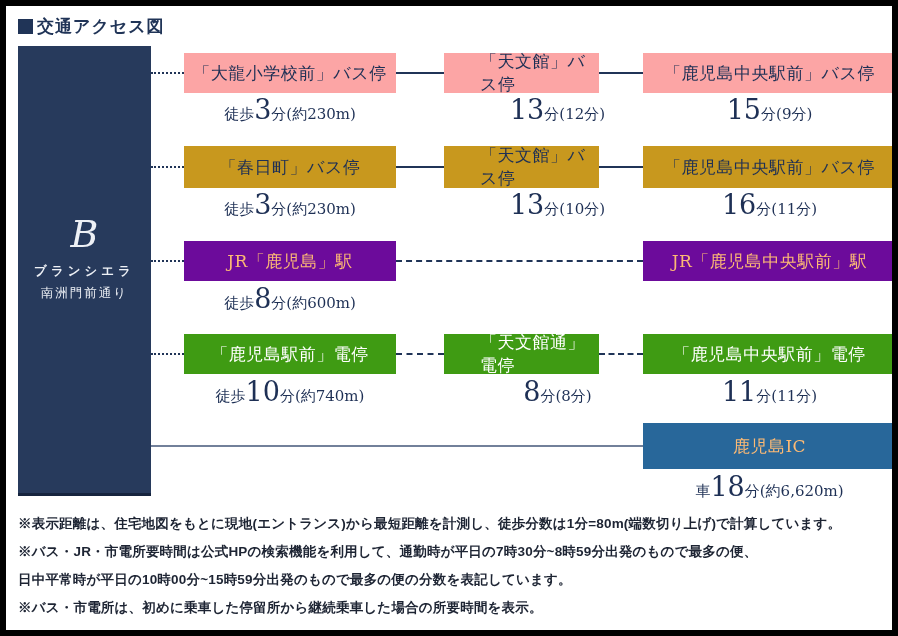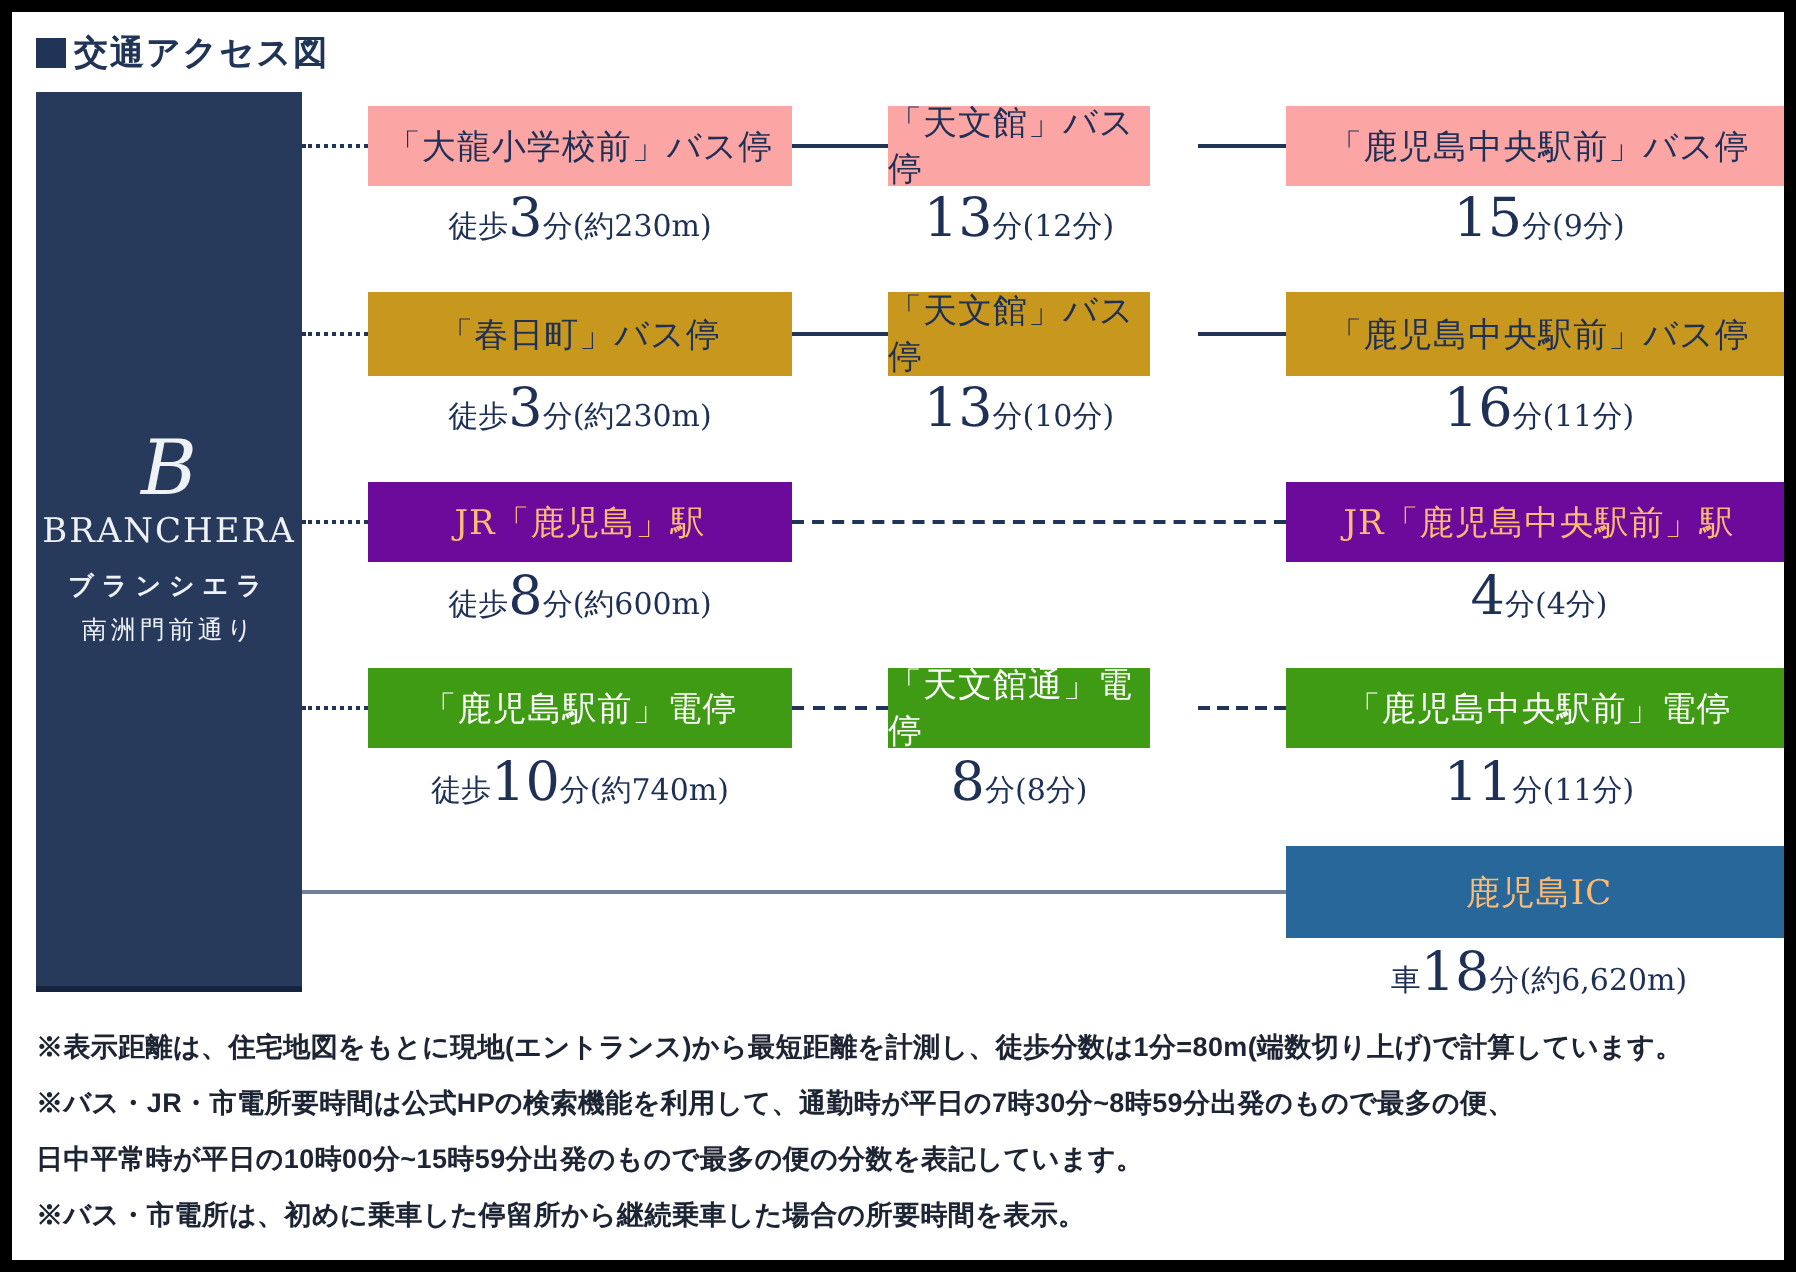--- a/index.html
+++ b/index.html
@@ -19,21 +19,21 @@
   .logo .kana{font-size:12.5px;font-weight:700;letter-spacing:4px;margin-top:9px;font-family:"Liberation Sans",sans-serif;}
   .logo .pname{font-size:12.5px;letter-spacing:2px;margin-top:5px;}
   
   .stop{position:absolute;display:flex;align-items:center;justify-content:center;font-size:17px;letter-spacing:0.5px;box-sizing:border-box;}
   .beige{background:#fca5a5;color:#1e3055;}
   .gold{background:#c8981e;color:#1e3055;}
   .purple{background:#6c0b9b;color:#fdba74;}
   .green{background:#3f9b13;color:#ffffff;}
   .blue{background:#28679a;color:#fdba74;}
   .c1{left:178px;width:212px;}
-  .c2{left:438px;width:131px;}
+  .c2{left:438px;width:155px;padding-left:36px;}
   .c3{left:637px;width:253px;}
   .h40{height:40px;} .h42{height:42px;} .h46{height:46px;}
   
   .time{position:absolute;text-align:center;color:#1e3055;line-height:32px;white-space:nowrap;}
   .time .ts{font-size:15px;}
   .time .tb{font-size:27px;}
   
   .conn{position:absolute;height:0;border-top:2px solid #203457;}
   .dotted{border-top-style:dotted;}
   .dashed{border-top-style:dashed;}
@@ -48,21 +48,20 @@
 <div id="frame">
 
   <div class="title">
     <span class="sq"></span>
     <span>交通アクセス図</span>
   </div>
 
   <div class="navybox">
     <div class="logo">
       <div class="initial">B</div>
-      <div class="brand">BRANCHERA</div>
       <div class="kana">ブランシエラ</div>
       <div class="pname">南洲門前通り</div>
     </div>
   </div>
 
   <div class="conn dotted" style="left:145px;top:66px;width:33px;"></div>
   <div class="stop beige c1 h40" style="top:47px;">「大龍小学校前」バス停</div>
   <div class="conn" style="left:390px;top:66px;width:48px;"></div>
   <div class="stop beige c2 h40" style="top:47px;">「天文館」バス停</div>
   <div class="conn" style="left:593px;top:66px;width:44px;"></div>
@@ -79,21 +78,20 @@
   <div class="stop gold c3 h42" style="top:140px;">「鹿児島中央駅前」バス停</div>
   <div class="time c1" style="top:183px;"><span class="ts">徒歩</span><span class="tb">3</span><span class="ts">分(約230m)</span></div>
   <div class="time c2" style="top:183px;"><span class="tb">13</span><span class="ts">分(10分)</span></div>
   <div class="time c3" style="top:183px;"><span class="tb">16</span><span class="ts">分(11分)</span></div>
 
   <div class="conn dotted" style="left:145px;top:254px;width:33px;"></div>
   <div class="stop purple c1 h40" style="top:235px;">JR「鹿児島」駅</div>
   <div class="conn dashed" style="left:390px;top:254px;width:247px;"></div>
   <div class="stop purple c3 h40" style="top:235px;">JR「鹿児島中央駅前」駅</div>
   <div class="time c1" style="top:277px;"><span class="ts">徒歩</span><span class="tb">8</span><span class="ts">分(約600m)</span></div>
-  <div class="time c3" style="top:277px;"><span class="tb">4</span><span class="ts">分(4分)</span></div>
 
   <div class="conn dotted" style="left:145px;top:347px;width:33px;"></div>
   <div class="stop green c1 h40" style="top:328px;">「鹿児島駅前」電停</div>
   <div class="conn dashed" style="left:390px;top:347px;width:48px;"></div>
   <div class="stop green c2 h40" style="top:328px;">「天文館通」電停</div>
   <div class="conn dashed" style="left:593px;top:347px;width:44px;"></div>
   <div class="stop green c3 h40" style="top:328px;">「鹿児島中央駅前」電停</div>
   <div class="time c1" style="top:370px;"><span class="ts">徒歩</span><span class="tb">10</span><span class="ts">分(約740m)</span></div>
   <div class="time c2" style="top:370px;"><span class="tb">8</span><span class="ts">分(8分)</span></div>
   <div class="time c3" style="top:370px;"><span class="tb">11</span><span class="ts">分(11分)</span></div>

